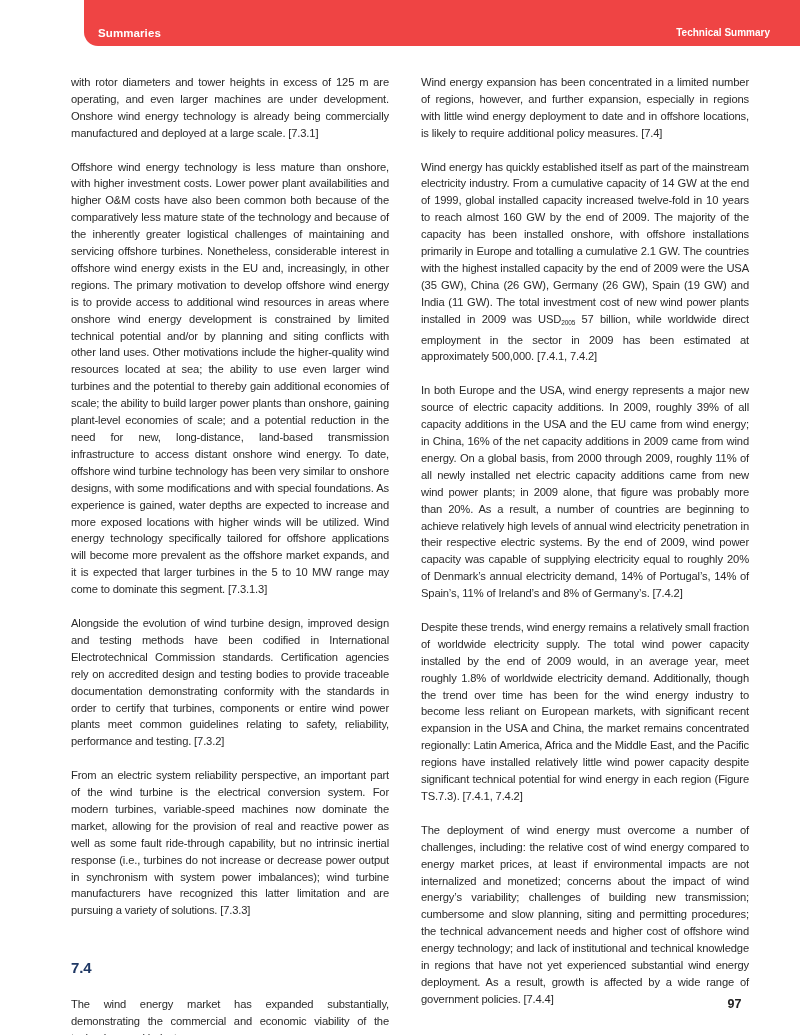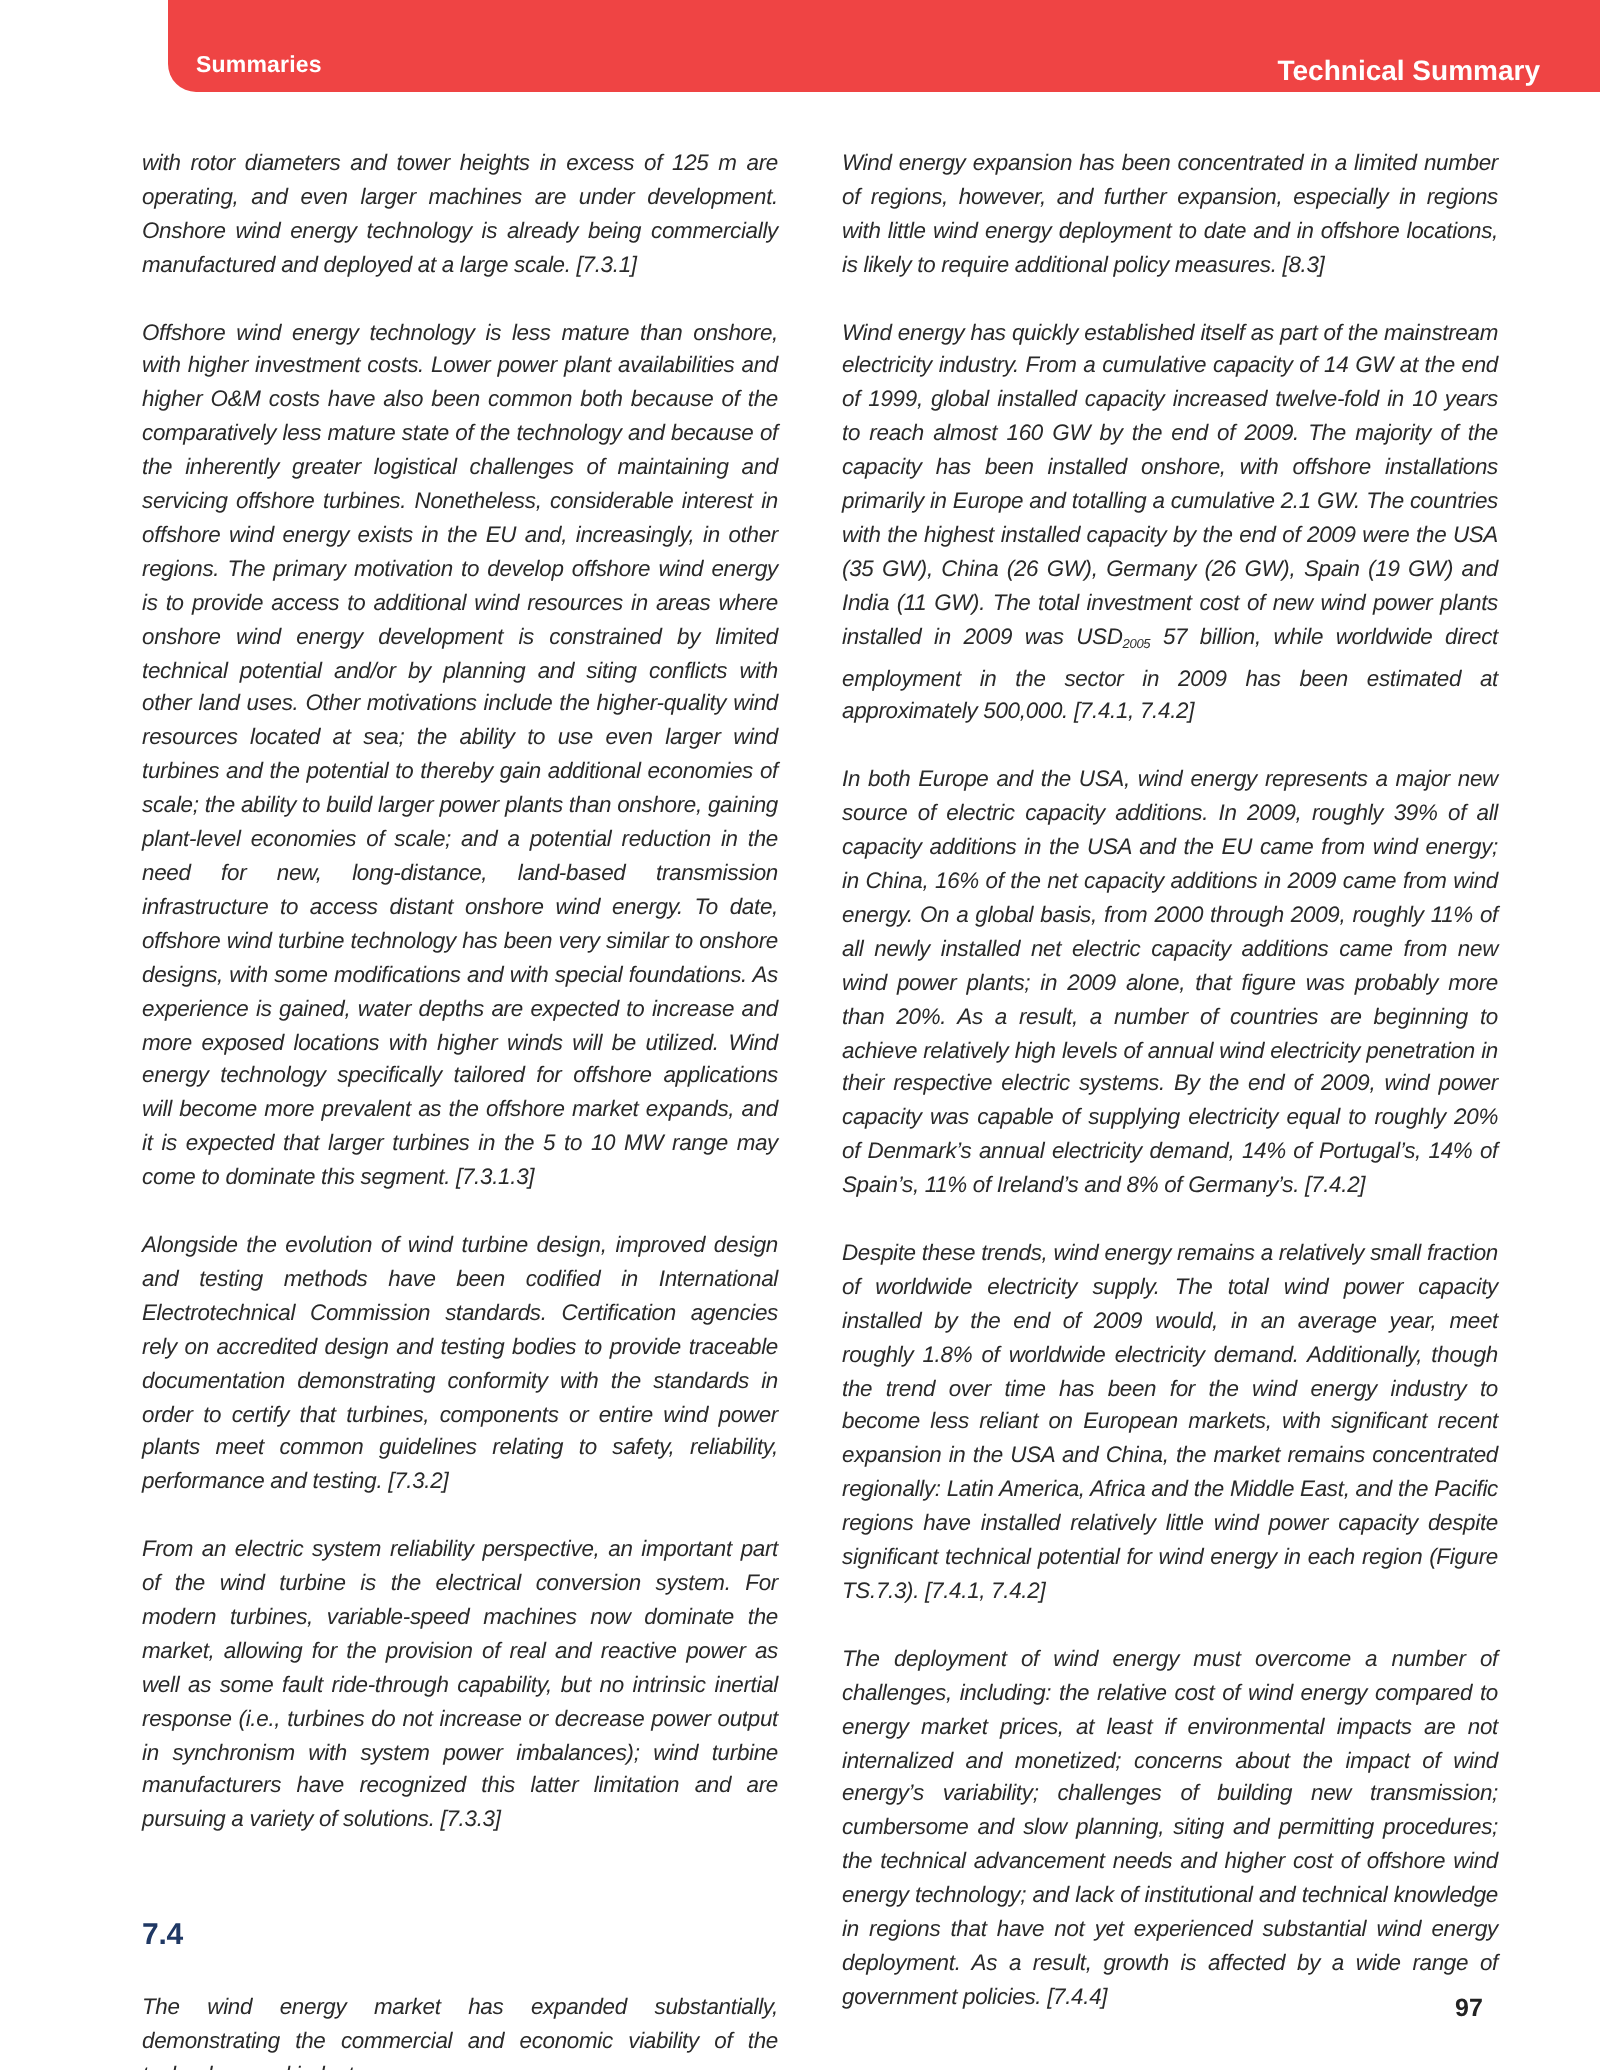--- a/index.html
+++ b/index.html
@@ -2,25 +2,25 @@
 <html><head>
 <meta charset="utf-8">
 <style>
   html, body { margin: 0; padding: 0; background: #ffffff; }
   body { width: 800px; height: 1035px; position: relative; overflow: hidden; font-family: "Liberation Sans", sans-serif; color: #2a2a2a; }
   .header-band {
     position: absolute; left: 84px; top: 0; width: 730px; height: 46px;
     background: #ef4444; border-bottom-left-radius: 14px;
   }
   .header-left { position: absolute; left: 14px; top: 27px; color: #ffffff; font-size: 11.5px; font-weight: bold; letter-spacing: 0.1px; }
-  .header-right { position: absolute; right: 44px; top: 27px; color: #ffffff; font-size: 14px; font-weight: bold; }
+  .header-right { position: absolute; right: 44px; top: 27px; color: #ffffff; font-size: 10px; font-weight: bold; }
   .col { position: absolute; top: 74px; font-size: 11.2px; line-height: 16.9px; text-align: justify; letter-spacing: -0.15px; }
   .col-left { left: 71px; width: 318px; }
   .col-right { left: 421px; width: 328px; }
-  .col p { margin: 0 0 16.9px 0; hyphens: manual; font-style: italic; }
+  .col p { margin: 0 0 16.9px 0; hyphens: manual; }
   .section-heading { display: flex; margin: 40px 0 20px 0; color: #1f3864; font-weight: bold; font-size: 15px; line-height: 17px; text-align: left; }
   .section-num { width: 65px; flex: none; }
   .section-title { flex: 1; }
   sub.small { font-size: 6.5px; vertical-align: -2px; }
   .page-number { position: absolute; left: 720px; top: 997px; width: 29px; text-align: center; font-size: 12.5px; font-weight: bold; color: #222; }
 </style>
 </head>
 <body>
 
 <div class="header-band">
@@ -33,20 +33,20 @@
   <p>Offshore wind energy technology is less mature than onshore, with higher investment costs. Lower power plant availabilities and higher O&amp;M costs have also been common both because of the comparatively less mature state of the technology and because of the inherently greater logistical challenges of maintaining and servicing offshore turbines. Nonetheless, considerable interest in offshore wind energy exists in the EU and, increasingly, in other regions. The primary motivation to develop offshore wind energy is to provide access to additional wind resources in areas where onshore wind energy development is constrained by limited technical potential and/or by planning and siting conflicts with other land uses. Other motivations include the higher-quality wind resources located at sea; the ability to use even larger wind turbines and the potential to thereby gain additional economies of scale; the ability to build larger power plants than onshore, gaining plant-level economies of scale; and a potential reduction in the need for new, long-distance, land-based transmission infrastructure to access distant onshore wind energy. To date, offshore wind turbine technology has been very similar to onshore designs, with some modifications and with special foundations. As experience is gained, water depths are expected to increase and more exposed locations with higher winds will be utilized. Wind energy technology specifically tailored for offshore applications will become more prevalent as the offshore market expands, and it is expected that larger turbines in the 5 to 10 MW range may come to dominate this segment. [7.3.1.3]</p>
   <p>Alongside the evolution of wind turbine design, improved design and testing methods have been codified in International Electrotechnical Commission standards. Certification agencies rely on accredited design and testing bodies to provide traceable documentation demonstrating conformity with the standards in order to certify that turbines, components or entire wind power plants meet common guidelines relating to safety, reliability, performance and testing. [7.3.2]</p>
   <p style="margin-bottom:0">From an electric system reliability perspective, an important part of the wind turbine is the electrical conversion system. For modern turbines, variable-speed machines now dominate the market, allowing for the provision of real and reactive power as well as some fault ride-through capability, but no intrinsic inertial response (i.e., turbines do not increase or decrease power output in synchronism with system power imbalances); wind turbine manufacturers have recognized this latter limitation and are pursuing a variety of solutions. [7.3.3]</p>
   <div class="section-heading">
     <span class="section-num">7.4</span>
   </div>
   <p>The wind energy market has expanded substantially, demonstrating the commercial and economic viability of the technology and industry.</p>
 </div>
 
 <div class="col col-right">
-  <p>Wind energy expansion has been concentrated in a limited number of regions, however, and further expansion, especially in regions with little wind energy deployment to date and in offshore locations, is likely to require additional policy measures. [8.3]</p>
+  <p>Wind energy expansion has been concentrated in a limited number of regions, however, and further expansion, especially in regions with little wind energy deployment to date and in offshore locations, is likely to require additional policy measures. [7.4]</p>
   <p><span>Wind energy has quickly established itself as part of the mainstream electricity industry. From a cumulative capacity of 14 GW at the end of 1999, global installed capacity increased twelve-fold in 10 years to reach almost 160 GW by the end of 2009. The majority of the capacity has been installed onshore, with offshore installations primarily in Europe and totalling a cumulative 2.1 GW. The countries with the highest installed capacity by the end of 2009 were the USA (35 GW), China (26 GW), Germany (26 GW), Spain (19 GW) and India (11 GW). The total investment cost of new wind power plants installed in 2009 was USD</span><sub class="small">2005</sub><span> 57 billion, while worldwide direct employment in the sector in 2009 has been estimated at approximately 500,000. [7.4.1, 7.4.2]</span></p>
   <p>In both Europe and the USA, wind energy represents a major new source of electric capacity additions. In 2009, roughly 39% of all capacity additions in the USA and the EU came from wind energy; in China, 16% of the net capacity additions in 2009 came from wind energy. On a global basis, from 2000 through 2009, roughly 11% of all newly installed net electric capacity additions came from new wind power plants; in 2009 alone, that figure was probably more than 20%. As a result, a number of countries are beginning to achieve relatively high levels of annual wind electricity penetration in their respective electric systems. By the end of 2009, wind power capacity was capable of supplying electricity equal to roughly 20% of Denmark’s annual electricity demand, 14% of Portugal’s, 14% of Spain’s, 11% of Ireland’s and 8% of Germany’s. [7.4.2]</p>
   <p>Despite these trends, wind energy remains a relatively small fraction of worldwide electricity supply. The total wind power capacity installed by the end of 2009 would, in an average year, meet roughly 1.8% of worldwide electricity demand. Additionally, though the trend over time has been for the wind energy industry to become less reliant on European markets, with significant recent expansion in the USA and China, the market remains concentrated regionally: Latin America, Africa and the Middle East, and the Pacific regions have installed relatively little wind power capacity despite significant technical potential for wind energy in each region (Figure TS.7.3). [7.4.1, 7.4.2]</p>
   <p>The deployment of wind energy must overcome a number of challenges, including: the relative cost of wind energy compared to energy market prices, at least if environmental impacts are not internalized and monetized; concerns about the impact of wind energy’s variability; challenges of building new transmission; cumbersome and slow planning, siting and permitting procedures; the technical advancement needs and higher cost of offshore wind energy technology; and lack of institutional and technical knowledge in regions that have not yet experienced substantial wind energy deployment. As a result, growth is affected by a wide range of government policies. [7.4.4]</p>
 </div>
 
 <div class="page-number">97</div>
 
 </body></html>

